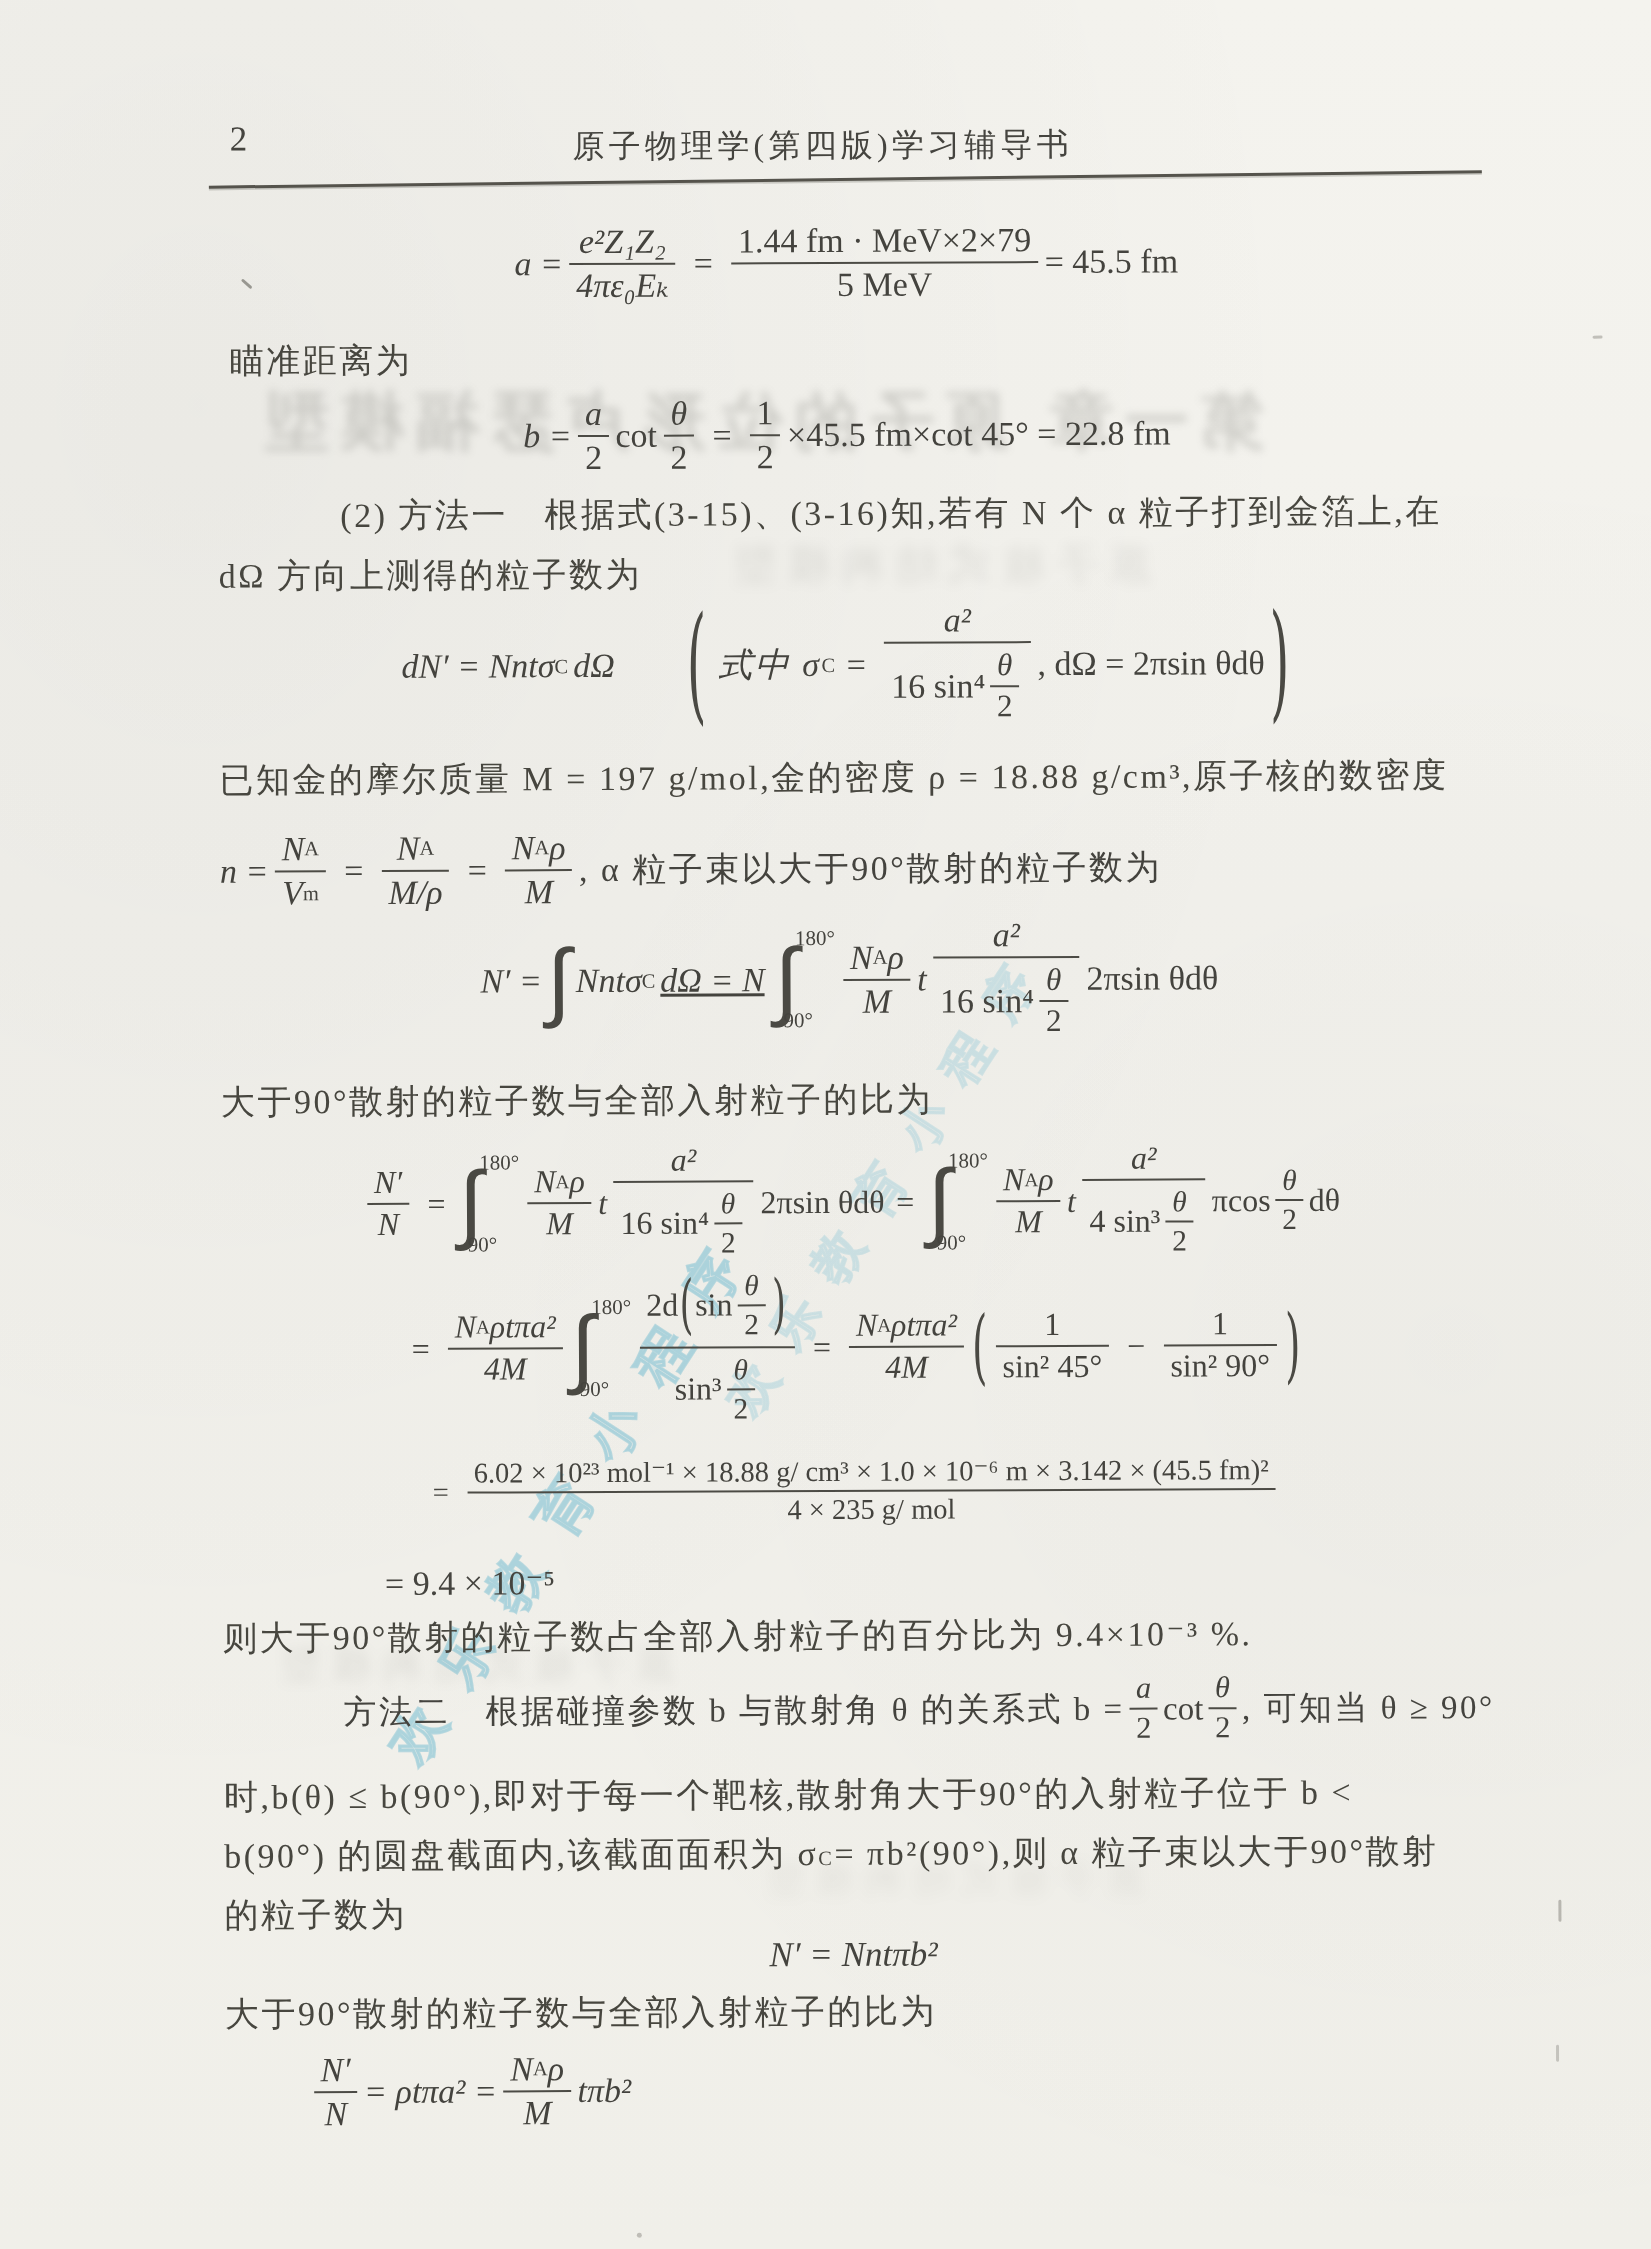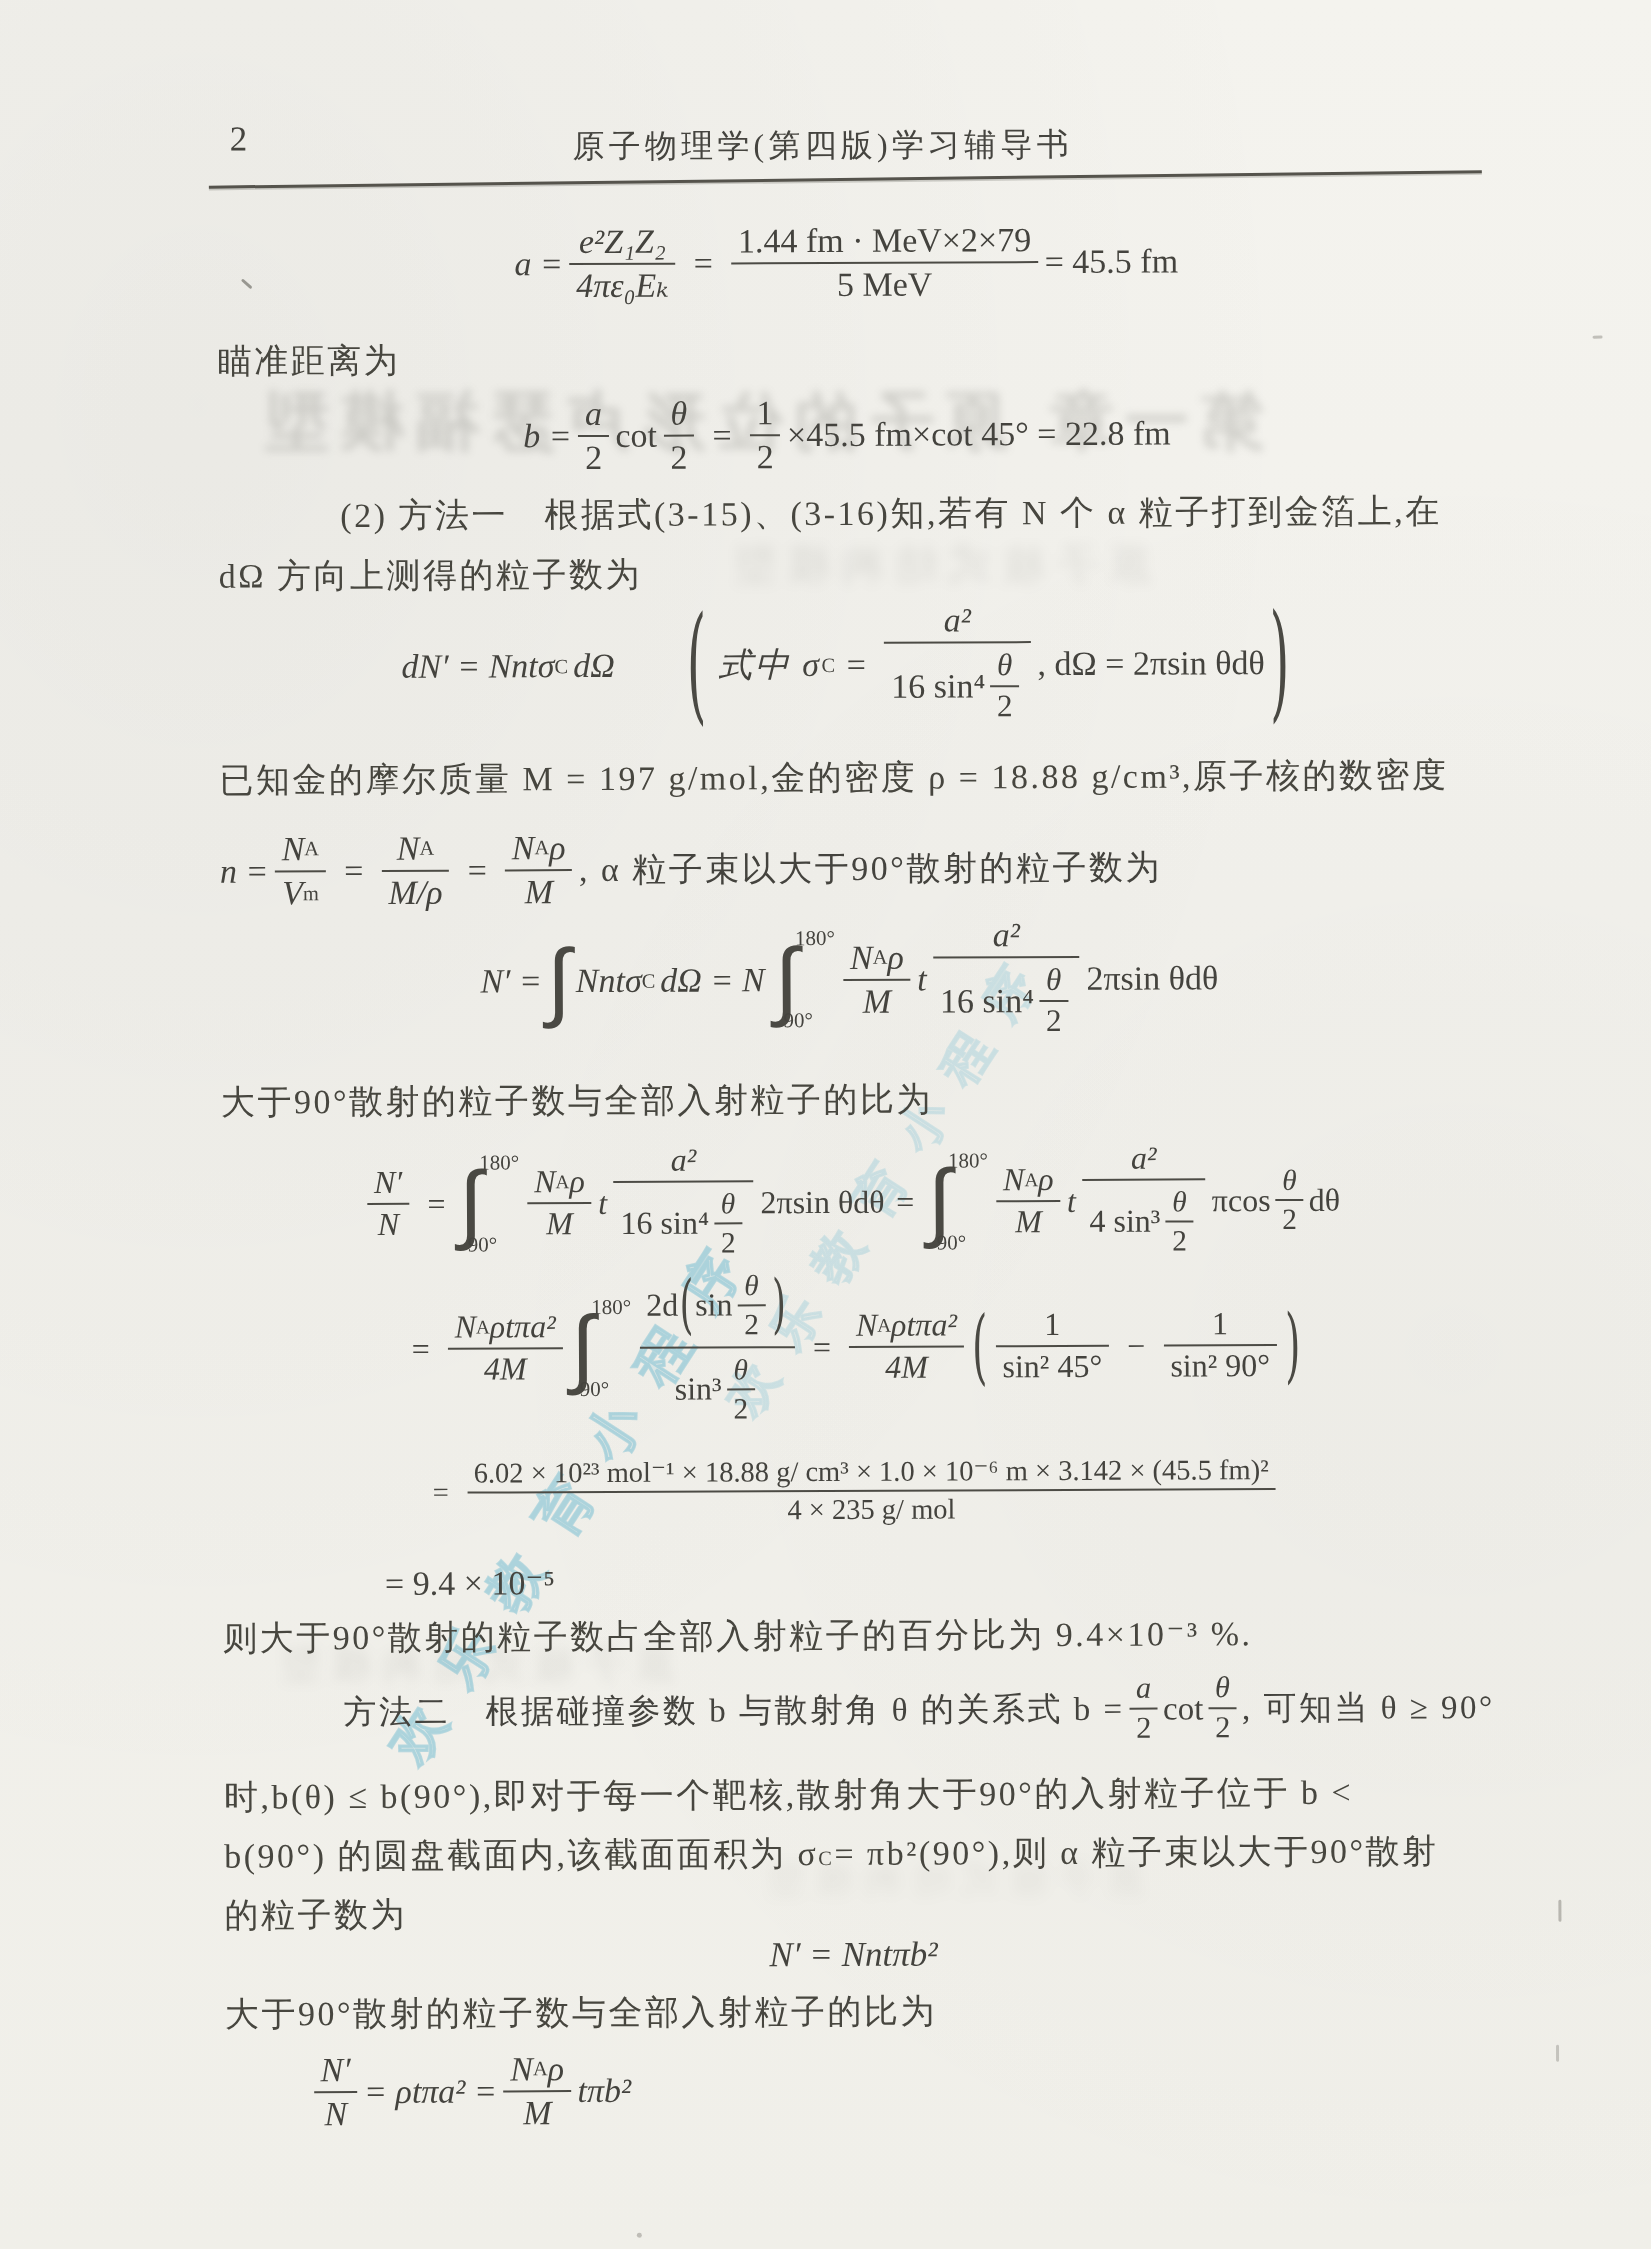--- a/index.html
+++ b/index.html
@@ -75,21 +75,21 @@
         <span class="mx">=</span>
         <span class="frac">
             <span class="num">1.44 fm · MeV×2×79</span>
             <span class="bar"></span>
             <span class="den">5 MeV</span>
           </span>
         <span>= 45.5 fm</span>
       </div>
     </div>
 
-    <div class="abs cnline" style="left:220px;top:336px;">瞄准距离为</div>
+    <div class="abs cnline" style="left:232px;top:336px;">瞄准距离为</div>
 
     <div class="fwrap" style="top:382px;height:105px;">
       <div class="fx">
         <span class="it">b =</span>
         <span class="frac">
             <span class="num it">a</span>
             <span class="bar"></span>
             <span class="den">2</span>
           </span>
         <span>cot</span>
@@ -176,21 +176,21 @@
         <span class="cn">, α 粒子束以大于90°散射的粒子数为</span>
       </div>
     </div>
 
     <div class="fwrap" style="top:900px;height:159px;">
       <div class="fx">
         <span class="it">N′ =</span>
         <span class="isign" style="margin:0 5px;">∫</span>
         <span class="it">Nntσ</span>
           <sub>C</sub>
-          <span class="it" style="margin:0 8.4px 0 5px;">dΩ = N</span>
+          <span class="it" style="margin:0 8.4px 0 5px;text-decoration:underline;">dΩ = N</span>
         <span class="int">
             <span class="isign">∫</span>
           <span class="ilims">
               <span class="up">180°</span>
               <span class="lo">90°</span>
             </span>
           </span>
         <span class="frac">
             <span class="num">
               <span class="it">N</span>

